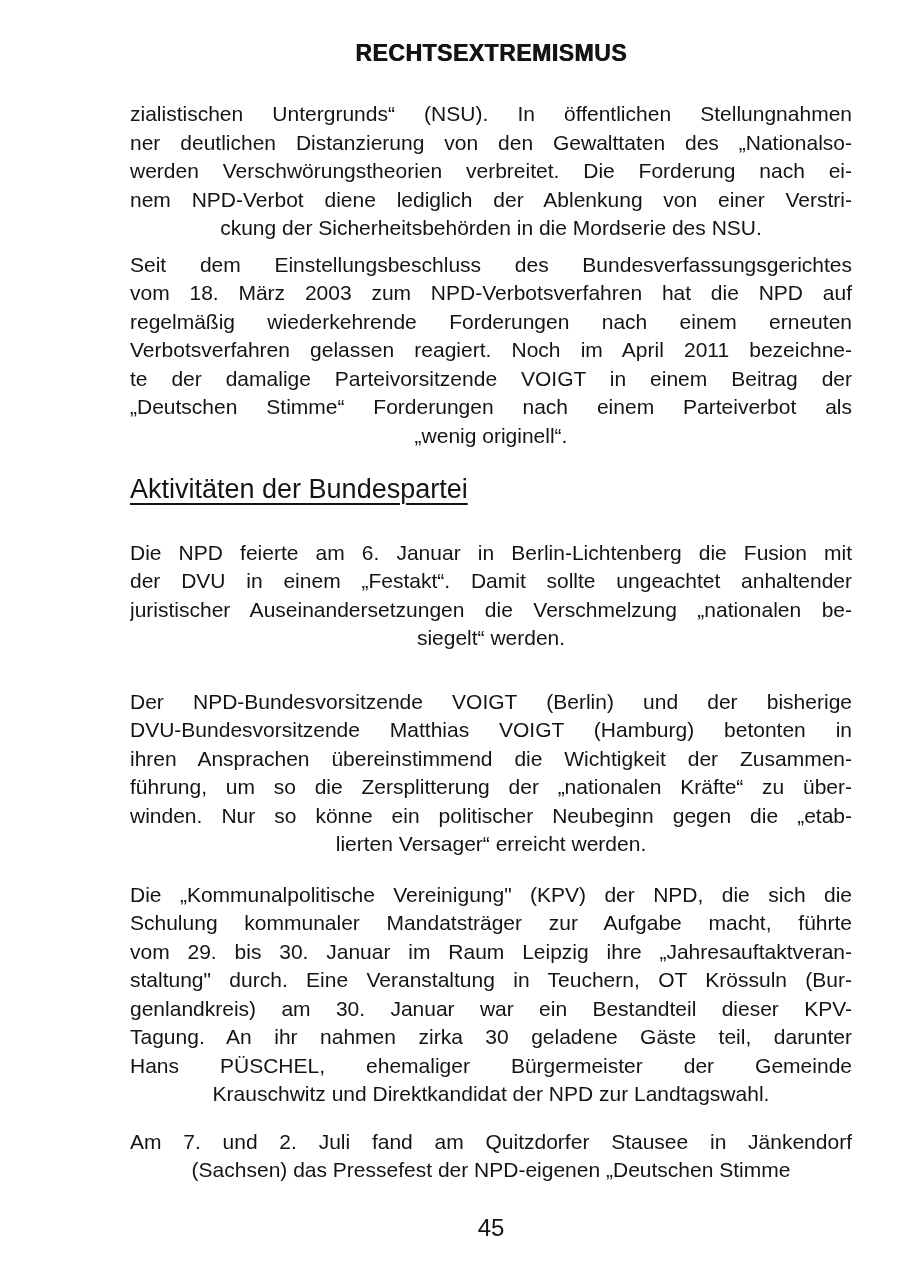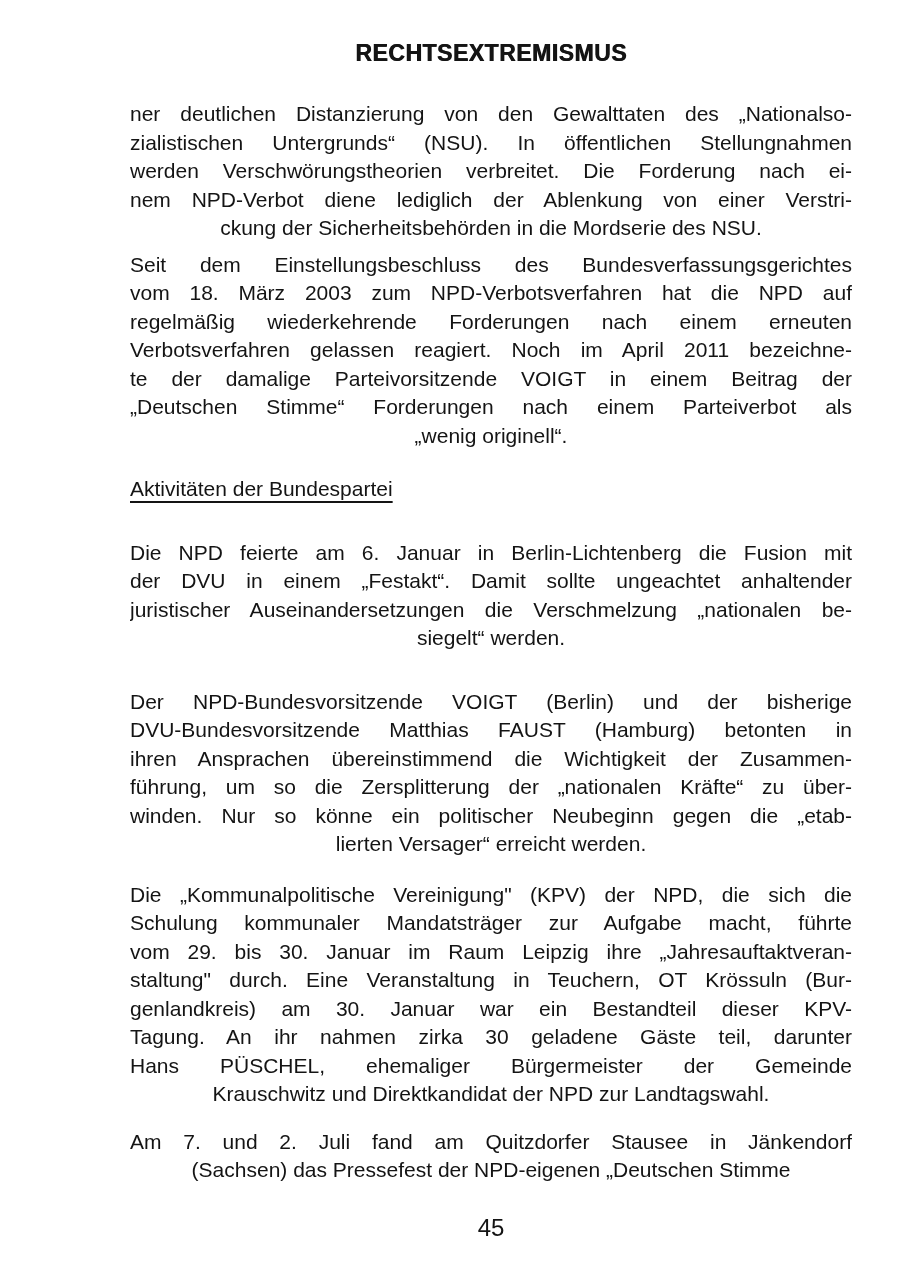--- a/index.html
+++ b/index.html
@@ -46,21 +46,21 @@
   .line.last {
     text-align: center;
   }
   .line.last::after {
     width: 0;
   }
   .p1 { margin-top: 32px; }
   .p2 { margin-top: 8px; }
   .section-heading {
     margin-top: 25px;
-    font-size: 21px;
+    font-size: 27px;
     line-height: 28.5px;
     font-weight: 400;
   }
   .section-heading .underlined {
     text-decoration: underline;
     text-decoration-thickness: 2px;
     text-underline-offset: 5px;
   }
   .p3 { margin-top: 35px; }
   .p4 { margin-top: 35px; }
@@ -74,22 +74,22 @@
   }
 </style>
 </head>
 <body>
 
 <div class="sheet">
 
   <div class="doc-title">RECHTSEXTREMISMUS</div>
 
   <div class="para p1">
+      <div class="line">zialistischen Untergrunds“ (NSU). In öffentlichen Stellungnahmen</div>
       <div class="line">ner deutlichen Distanzierung von den Gewalttaten des „Nationalso-</div>
-      <div class="line">zialistischen Untergrunds“ (NSU). In öffentlichen Stellungnahmen</div>
       <div class="line">werden Verschwörungstheorien verbreitet. Die Forderung nach ei-</div>
       <div class="line">nem NPD-Verbot diene lediglich der Ablenkung von einer Verstri-</div>
       <div class="line last">ckung der Sicherheitsbehörden in die Mordserie des NSU.</div>
     </div>
 
   <div class="para p2">
       <div class="line">Seit dem Einstellungsbeschluss des Bundesverfassungsgerichtes</div>
       <div class="line">vom 18. März 2003 zum NPD-Verbotsverfahren hat die NPD auf</div>
       <div class="line">regelmäßig wiederkehrende Forderungen nach einem erneuten</div>
       <div class="line">Verbotsverfahren gelassen reagiert. Noch im April 2011 bezeichne-</div>
@@ -104,21 +104,21 @@
 
   <div class="para p3">
       <div class="line">Die NPD feierte am 6. Januar in Berlin-Lichtenberg die Fusion mit</div>
       <div class="line">der DVU in einem „Festakt“. Damit sollte ungeachtet anhaltender</div>
       <div class="line">juristischer Auseinandersetzungen die Verschmelzung „nationalen be-</div>
       <div class="line last">siegelt“ werden.</div>
     </div>
 
   <div class="para p4">
       <div class="line">Der NPD-Bundesvorsitzende VOIGT (Berlin) und der bisherige</div>
-      <div class="line">DVU-Bundesvorsitzende Matthias FAUST (Hamburg) betonten in</div>
+      <div class="line">DVU-Bundesvorsitzende Matthias VOIGT (Hamburg) betonten in</div>
       <div class="line">ihren Ansprachen übereinstimmend die Wichtigkeit der Zusammen-</div>
       <div class="line">führung, um so die Zersplitterung der „nationalen Kräfte“ zu über-</div>
       <div class="line">winden. Nur so könne ein politischer Neubeginn gegen die „etab-</div>
       <div class="line last">lierten Versager“ erreicht werden.</div>
     </div>
 
   <div class="para p5">
       <div class="line">Die „Kommunalpolitische Vereinigung" (KPV) der NPD, die sich die</div>
       <div class="line">Schulung kommunaler Mandatsträger zur Aufgabe macht, führte</div>
       <div class="line">vom 29. bis 30. Januar im Raum Leipzig ihre „Jahresauftaktveran-</div>

